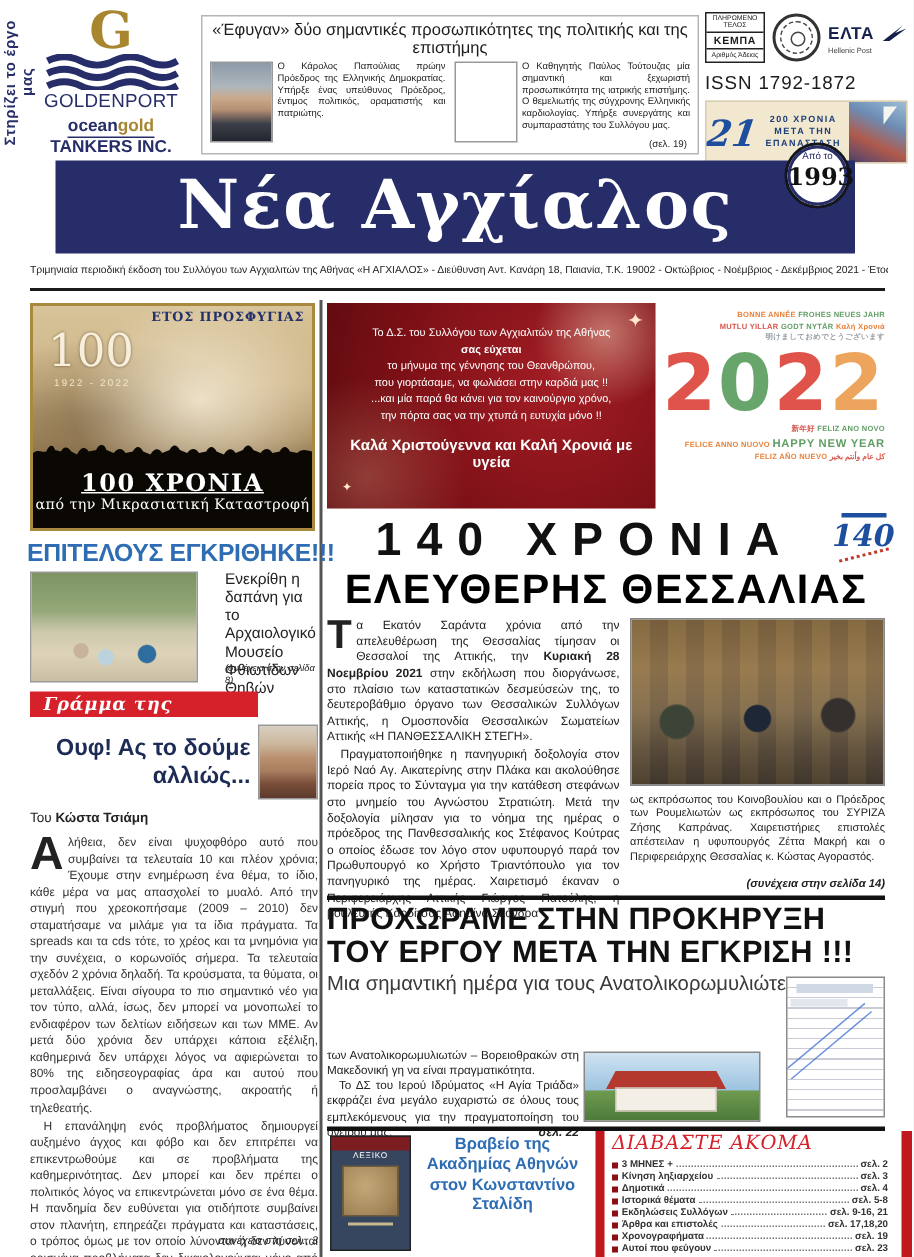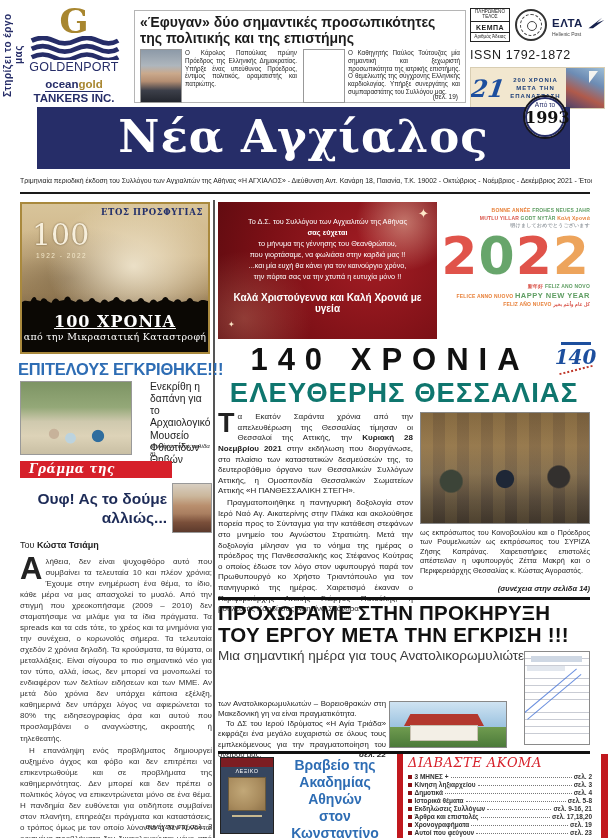--- a/index.html
+++ b/index.html
@@ -12,21 +12,21 @@
   .sponsor-tagline { position:absolute; left:0; top:2px; height:94px; writing-mode:vertical-rl; transform:rotate(180deg); font-size:10px; font-weight:bold; color:#262d68; letter-spacing:.5px; text-align:center; }
   .sponsor-logo { position:absolute; left:16px; top:0; width:112px; text-align:center; }
   .sponsor-g { font-family:"DejaVu Serif", serif; font-weight:bold; font-size:34px; line-height:30px; color:#a8862f; }
   .waves { display:block; margin:0 auto; width:92px; height:24px; }
   .sponsor-name { font-size:12.5px; font-weight:normal; color:#262d68; letter-spacing:.2px; }
   .sponsor-sub { font-size:11.5px; font-weight:bold; border-bottom:1.5px solid #262d68; display:inline-block; line-height:1.1; }
   .sponsor-sub .ocean { color:#262d68; } .sponsor-sub .goldtxt { color:#a8862f; }
   .sponsor-name2 { font-size:11.5px; font-weight:bold; color:#262d68; }
 
   .obituary { position:absolute; left:134px; top:10px; width:332px; height:93px; border:1px solid #b5b5b5; padding:3px 5px 2px; }
-  .obit-title { font-size:14px; font-weight:bold; margin-bottom:3px; }
+  .obit-title { font-size:11px; font-weight:normal; text-align:center; margin-bottom:3px; }
   .obit-row { display:flex; gap:6px; }
   .obit-cell { display:flex; gap:3px; width:50%; }
   .obit-photo { width:42px; height:54px; flex:0 0 42px; border:1px solid #999; }
   .photo-papoulias { background:linear-gradient(180deg,#8d9aa8 0%,#aeb6bd 30%,#caa98c 45%,#b58f73 60%,#3c3f49 78%,#23262e 100%); }
   .photo-toutouzas { background:linear-gradient(180deg,#5e githubus6a7a 0%,#7c8796 28%,#caa184 45%,#a87e63 60%,#2e3340 78%,#1d2029 100%); }
   .obit-caption { font-size:6.3px; line-height:1.24; text-align:justify; color:#222; }
   .obit-ref { position:absolute; right:7px; bottom:2px; font-size:6.5px; color:#222; }
 
   .postal { position:absolute; left:470px; top:6px; width:138px; }
   .stamps-row { display:flex; align-items:center; gap:5px; height:38px; }
@@ -111,21 +111,21 @@
   .newyear { position:absolute; left:439px; top:202px; width:151px; height:137px; background:#fff; text-align:right; padding-top:5px; }
   .ny-top,.ny-bot { font-size:5px; font-weight:bold; line-height:1.5; letter-spacing:.2px; }
   .ny-orange { color:#e8813a; } .ny-green { color:#5f9e63; } .ny-red { color:#d9544a; } .ny-gray { color:#9aa0a6; }
   .ny-year { font-size:52px; font-weight:bold; line-height:1.02; letter-spacing:1px; font-family:"DejaVu Sans", sans-serif;
     background:linear-gradient(90deg,#e0534a 0 26%,#67a56b 26% 50%,#e0534a 50% 75%,#eda45c 75% 100%);
     -webkit-background-clip:text; background-clip:text; color:transparent; }
   .ny-hny { font-size:7.5px; font-weight:bold; color:#5f9e63; letter-spacing:.5px; }
 
   
   .th-head1 { position:absolute; left:225px; top:342px; width:330px; text-align:center; font-size:31px; font-weight:bold; letter-spacing:10px; color:#111; white-space:nowrap; }
-  .th-head2 { position:absolute; left:218px; top:377px; width:372px; text-align:center; font-size:27.5px; font-weight:bold; letter-spacing:1px; color:#0f766e; white-space:nowrap; }
+  .th-head2 { position:absolute; left:218px; top:377px; width:372px; text-align:center; font-size:27.5px; font-weight:bold; letter-spacing:1px; color:#000000; white-space:nowrap; }
   .th-emblem { position:absolute; left:553px; top:341px; width:45px; height:37px; text-align:center; }
   .th-emblem .n140 { font-family:"DejaVu Serif", serif; font-style:italic; font-weight:bold; font-size:20px; color:#1d4f9e; line-height:24px; }
   .th-emblem .chain { display:block; width:34px; margin:0 auto; border-top:2.5px dotted #c0392b; transform:rotate(-14deg); }
   .th-emblem .bar { display:block; width:30px; height:3px; background:#1d4f9e; margin:1px auto 0; }
   .th-body { position:absolute; left:218px; top:412px; width:195px; font-size:8px; line-height:1.33; text-align:justify; color:#222; }
   .th-body p+p { text-indent:9px; margin-top:1px; }
   .dropcap2 { float:left; font-size:27px; line-height:23px; font-weight:bold; color:#222; padding-right:3px; }
   .th-photo { position:absolute; left:420px; top:412px; width:170px; height:112px; border:1px solid #888;
     background:
       radial-gradient(circle at 18% 62%, #3c4438 0 7%, transparent 8%),
@@ -159,21 +159,21 @@
   .divider3 { position:absolute; left:218px; top:751px; width:372px; height:2.5px; background:#111; }
 
   
   .book { position:absolute; left:220px; top:757px; width:54px; height:77px; background:#36465f; border:1px solid #222; text-align:center; overflow:hidden; }
   .book-top { height:9px; background:#7c1d22; }
   .book-title { font-size:5.5px; color:#fff; letter-spacing:.5px; margin-top:1px; }
   .book-map { width:38px; height:34px; margin:3px auto 0; background:
       radial-gradient(circle at 40% 40%, #c2a878, #a98c5e 60%, #8f734a 100%); border:1px solid #6b5a3c; }
   .book-line { width:30px; height:2px; background:#c7b88f; margin:4px auto 0; }
   .award { position:absolute; left:278px; top:757px; width:114px; text-align:center; }
-  .award-line { font-size:14px; font-weight:bold; color:#2e6db4; line-height:1.22; }
+  .award-line { font-size:11px; font-weight:bold; color:#2e6db4; line-height:1.22; }
   .redbar-left { position:absolute; left:397px; top:754px; width:6px; height:84px; background:#c1181e; }
   .redbar-right { position:absolute; left:601px; top:754px; width:7px; height:84px; background:#c1181e; }
   .toc { position:absolute; left:408px; top:755px; width:184px; }
   .toc-title { font-family:"DejaVu Serif", serif; font-style:italic; font-weight:normal; font-size:13px; color:#d6202a; letter-spacing:.5px; margin-bottom:2px; }
   .toc-item { display:flex; align-items:flex-end; height:8px; font-size:6.5px; font-weight:bold; color:#333; }
   .toc-bullet { width:3.5px; height:3.5px; background:#8a1014; margin:0 3px 1.5px 0; flex:0 0 3.5px; }
   .toc-dots { flex:1; border-bottom:1px dotted #777; margin:0 2px 2px; }
   .toc-page { white-space:nowrap; }
 </style>
 </head>
@@ -284,21 +284,21 @@
   </div>
   <div class="edit-cont" style="position:absolute; left:20px; top:822px; width:192px;">συνέχεια στη σελ.. 3</div>
 
   <div class="xmas">
     <span class="star star1">✦</span>
     <span class="star star2">✦</span>
     <div class="xmas-l">Το Δ.Σ. του Συλλόγου των Αγχιαλιτών της Αθήνας</div>
     <div class="xmas-l xmas-b">σας εύχεται</div>
     <div class="xmas-l">το μήνυμα της γέννησης του Θεανθρώπου,</div>
     <div class="xmas-l">που γιορτάσαμε, να φωλιάσει στην καρδιά μας !!</div>
-    <div class="xmas-l">...και μία ευχή θα κάνει για τον καινούργιο χρόνο,</div>
+    <div class="xmas-l">...και μία παρά θα κάνει για τον καινούργιο χρόνο,</div>
     <div class="xmas-l">την πόρτα σας να την χτυπά η ευτυχία μόνο !!</div>
     <div class="xmas-wish">Καλά Χριστούγεννα και Καλή Χρονιά με υγεία</div>
   </div>
 
   <div class="newyear">
     <div class="ny-top"><span class="ny-orange">BONNE ANNÉE </span><span class="ny-green">FROHES NEUES JAHR</span></div>
     <div class="ny-top"><span class="ny-red">MUTLU YILLAR </span><span class="ny-green">GODT NYTÅR </span><span class="ny-orange">Καλή Χρονιά</span></div>
     <div class="ny-top ny-gray">明けましておめでとうございます</div>
     <div class="ny-year">2022</div>
     <div class="ny-bot"><span class="ny-red">新年好 </span><span class="ny-green">FELIZ ANO NOVO</span></div>

